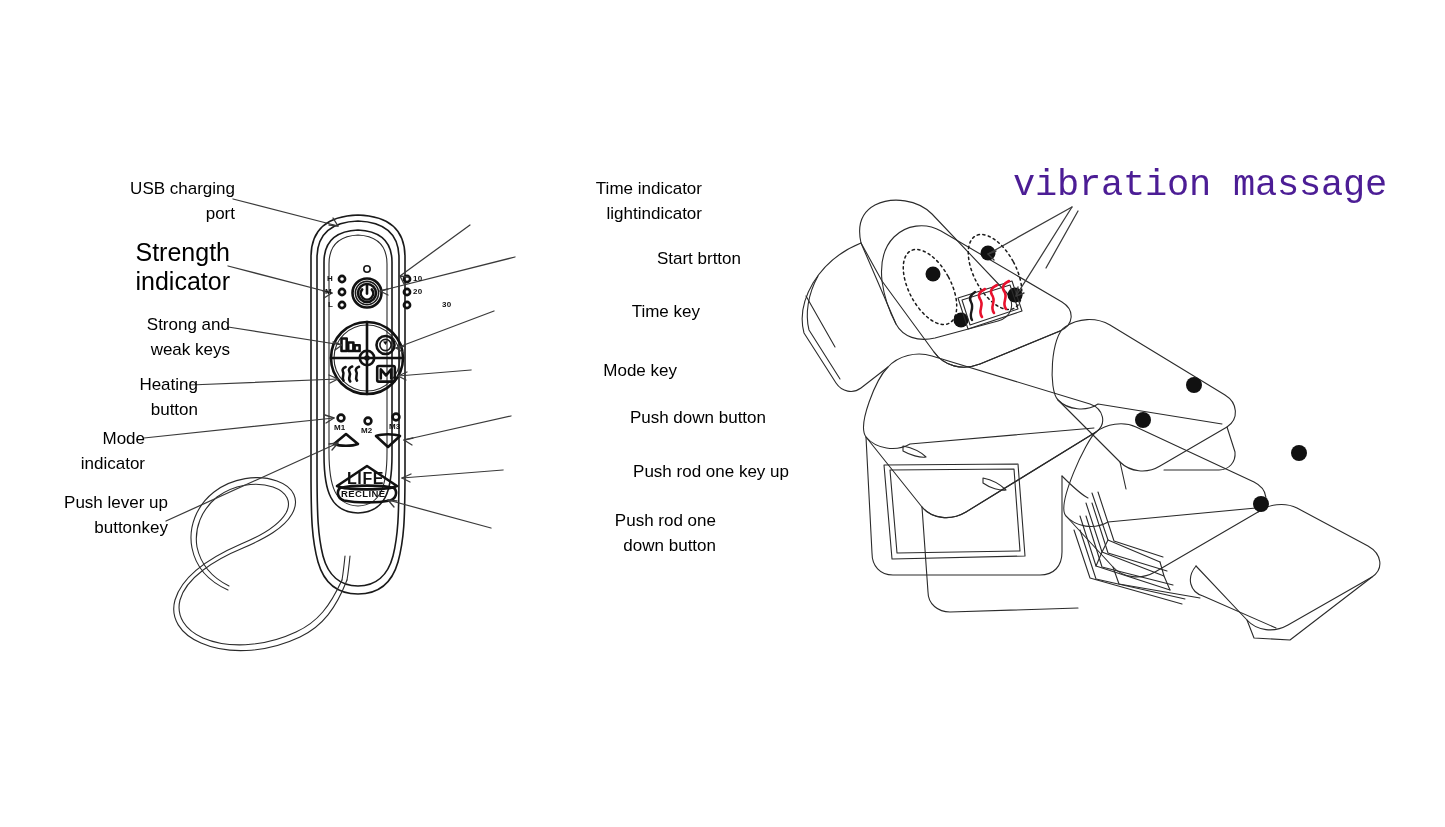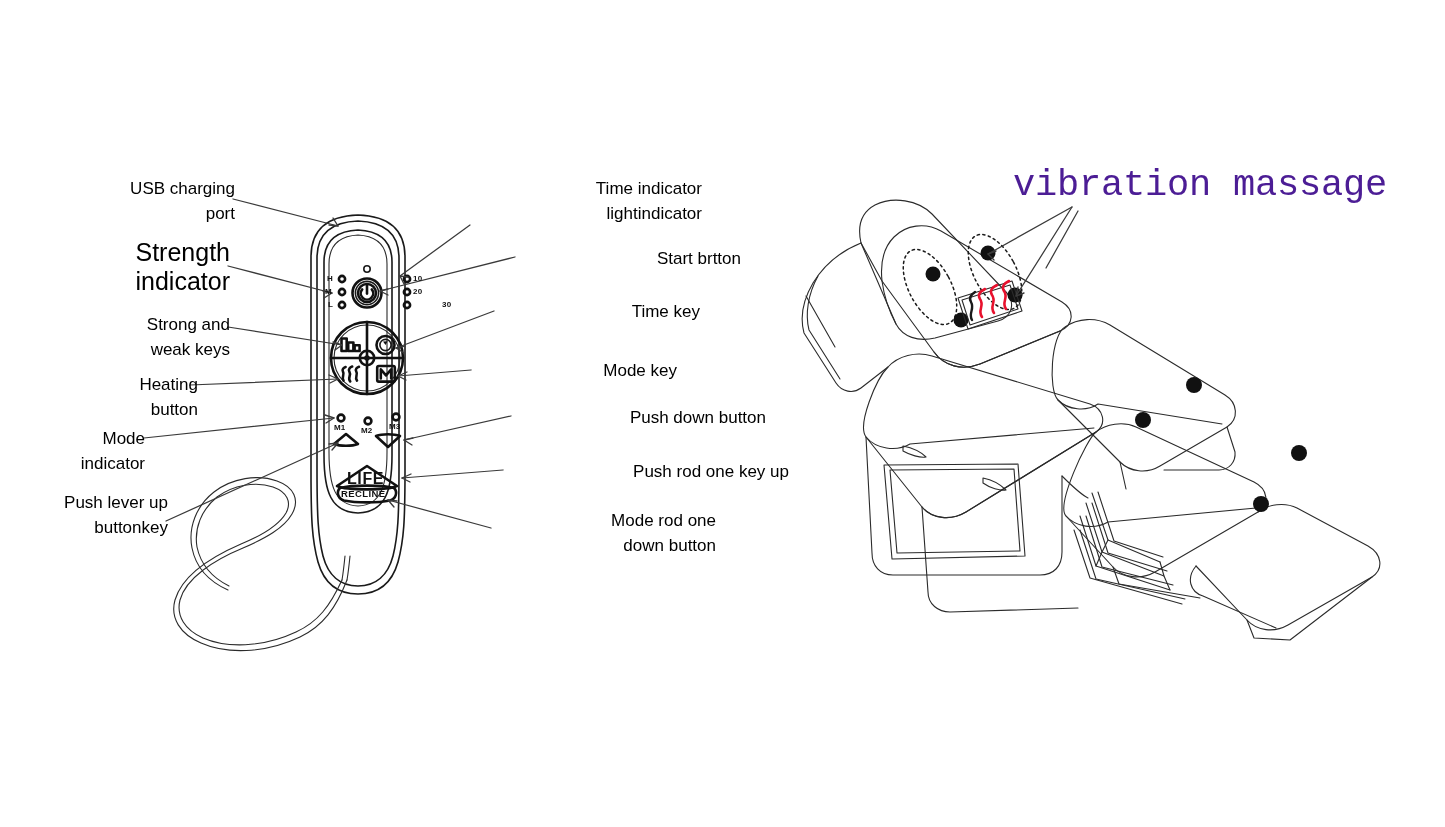--- a/index.html
+++ b/index.html
@@ -492,18 +492,18 @@
   <div class="callout right" style="left:521px; top:246px; width:220px;">Start brtton</div>
 
   <div class="callout right" style="left:500px; top:299px; width:200px;">Time key</div>
 
   <div class="callout right" style="left:516px; top:405px; width:250px;">Push down button</div>
 
   <div class="callout right" style="left:477px; top:358px; width:200px;">Mode key</div>
 
   <div class="callout right" style="left:509px; top:459px; width:280px;">Push rod one key up</div>
 
-  <div class="callout right" style="left:496px; top:508px; width:220px;">Mode rod one
+  <div class="callout right" style="left:496px; top:508px; width:220px;">Push rod one
 down button</div>
 
   <div class="title-vib" style="left:1013px; top:164px;">vibration massage</div>
 
 </div>
 
 </body></html>

